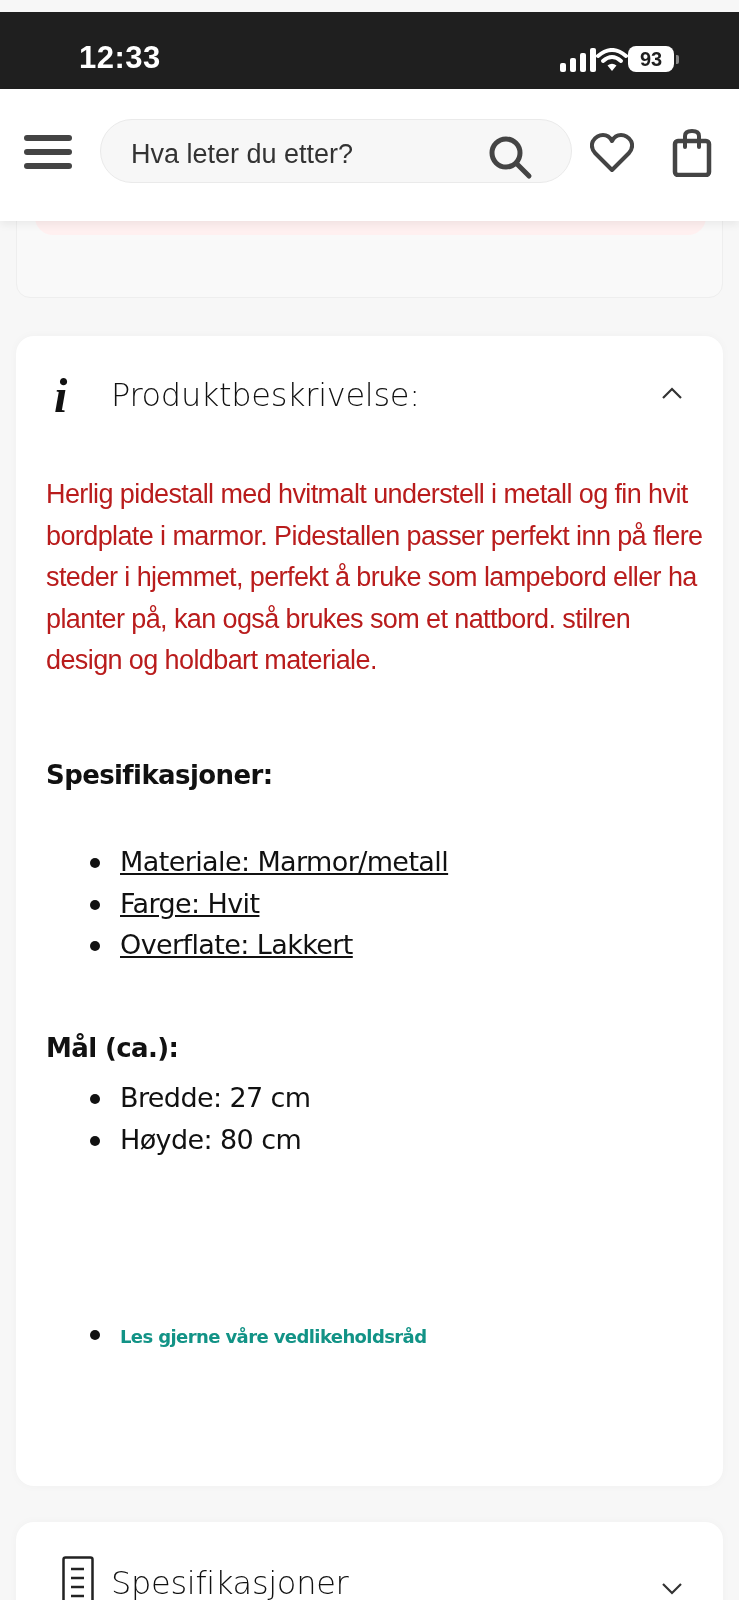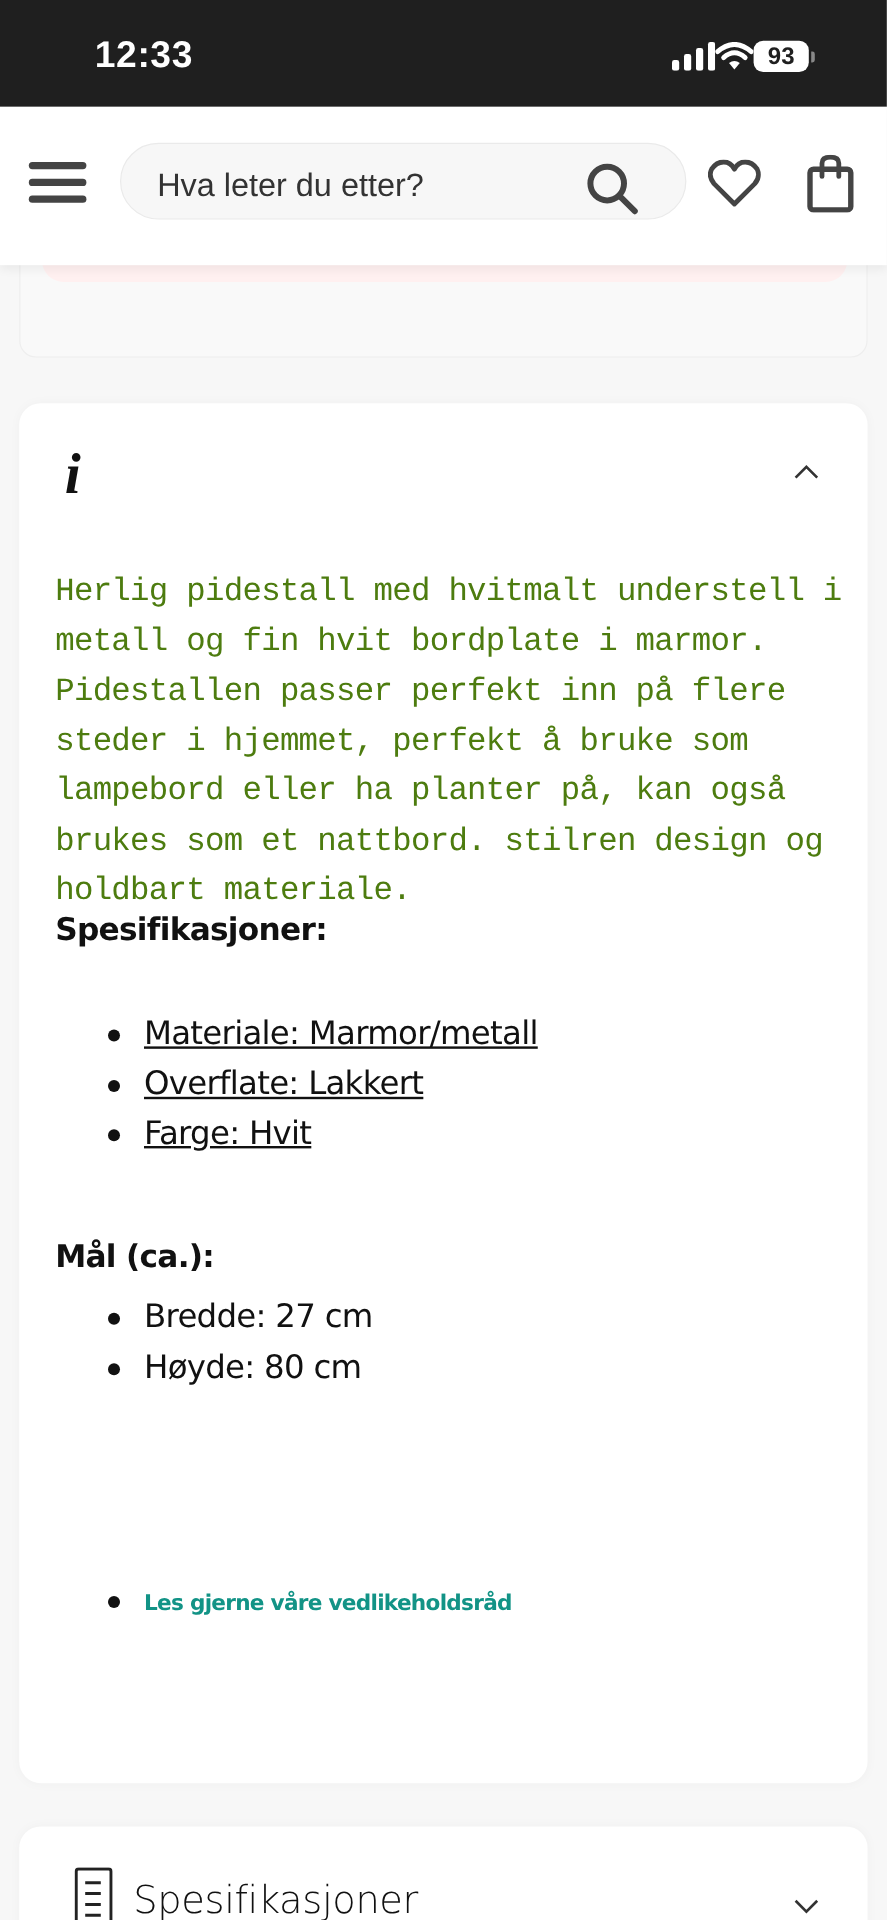--- a/index.html
+++ b/index.html
@@ -1,19 +1,19 @@
 <!DOCTYPE html>
 <html><head>
 <meta charset="utf-8">
 <style>
   * { box-sizing: border-box; margin: 0; padding: 0; }
   html, body { width: 739px; height: 1600px; overflow: hidden; background: #f7f7f7; font-family: "Liberation Sans", sans-serif; color: #111; }
-  .status-bar { position: absolute; top: 0; left: 0; width: 739px; height: 89px; background: #1f1f1f; color: #fff; }
+  .status-bar { position: absolute; top: 12px; left: 0; width: 739px; height: 89px; background: #1f1f1f; color: #fff; }
   .status-time { position: absolute; left: 79px; top: 28px; font-size: 31px; font-weight: 600; letter-spacing: 0.5px; font-family: "Liberation Sans", sans-serif; }
-  .status-icons { position: absolute; right: 60px; top: 34px; display: flex; align-items: center; }
+  .status-icons { position: absolute; right: 60px; top: 34px; display: flex; align-items: flex-end; }
   .battery { display: flex; align-items: center; }
   .battery-body { width: 46px; height: 26px; background: #fff; color: #1f1f1f; border-radius: 8px; font-size: 20px; font-weight: 700; display: flex; align-items: center; justify-content: center; }
   .battery-tip { width: 3px; height: 9px; background: #888; border-radius: 0 2px 2px 0; margin-left: 2px; }
 
   .header { position: absolute; top: 89px; left: 0; width: 739px; height: 132px; background: #fff; box-shadow: 0 4px 8px rgba(0,0,0,0.06); z-index: 5; }
   .menu-btn { position: absolute; left: 24px; top: 46px; width: 48px; height: 34px; display: flex; flex-direction: column; justify-content: space-between; cursor: pointer; }
   .menu-btn span { display: block; height: 6px; background: #444; border-radius: 3px; }
   .search { position: absolute; left: 100px; top: 30px; width: 472px; height: 64px; background: #f7f7f7; border: 1px solid #eaeaea; border-radius: 35px; }
   .search input { position: absolute; left: 30px; top: 0; height: 68px; width: 340px; border: none; background: transparent; font-size: 27px; color: #333; font-family: "Liberation Sans", sans-serif; outline: none; }
   .search input::placeholder { color: #333; }
@@ -25,21 +25,21 @@
   .prev-card-pink { position: absolute; left: 18px; top: 0; width: 671px; height: 54px; background: #fff0f0; border-radius: 0 0 18px 18px; }
 
   .card { position: absolute; left: 16px; width: 707px; background: #fff; border-radius: 18px; box-shadow: 0 0 10px rgba(0,0,0,0.03); }
   .desc-card { top: 336px; height: 1150px; }
   .spec-card { top: 1522px; height: 120px; }
   .card-head { position: absolute; left: 0; top: 0; width: 100%; height: 120px; cursor: pointer; }
   .info-icon { position: absolute; left: 38px; top: 32px; font-family: "Liberation Serif", serif; font-style: italic; font-weight: 700; font-size: 48px; color: #111; }
   .card-title { position: absolute; left: 95px; top: 40px; font-size: 32px; color: #111; font-family: "DejaVu Sans", sans-serif; font-weight: 300; letter-spacing: -0.3px; }
   .chevron { position: absolute; right: 40px; top: 50px; width: 22px; height: 14px; }
 
-  .desc-body { position: absolute; left: 30px; top: 138px; width: 660px; font-size: 27px; line-height: 41.5px; color: #4d7c0f; font-family: Liberation Mono, monospace; letter-spacing: -0.6px; }
+  .desc-body { position: absolute; left: 30px; top: 138px; width: 660px; font-size: 27px; line-height: 41.5px; color: #b91c1c; font-family: Liberation Sans, sans-serif; letter-spacing: -0.6px; }
   .section-h { position: absolute; left: 30px; font-weight: 700; font-size: 26px; color: #111; font-family: "DejaVu Sans", sans-serif; letter-spacing: -0.6px; }
   .bullets { position: absolute; left: 30px; list-style: none; font-family: "DejaVu Sans", sans-serif; font-size: 27px; line-height: 41.5px; letter-spacing: -0.6px; }
   .bullets li { position: relative; padding-left: 74px; }
   .bullets li::before { content: ""; position: absolute; left: 44px; top: 17px; width: 10px; height: 10px; background: #111; border-radius: 50%; }
   .link { color: #129386; font-weight: 700; text-decoration: none; font-size: 18px; }
 
   .doc-icon { position: absolute; left: 46px; top: 34px; width: 32px; height: 52px; }
 </style>
 </head>
 <body>
@@ -87,32 +87,33 @@
   </svg>
 </div>
 
 <div class="prev-card">
   <div class="prev-card-pink"></div>
 </div>
 
 <div class="card desc-card">
   <div class="card-head">
     <span class="info-icon">i</span>
+    <span class="card-title">Produktbeskrivelse:</span>
     <svg class="chevron" viewBox="0 0 22 14">
       <polyline points="2,12 11,3 20,12" stroke="#333" stroke-width="2.2" fill="none"></polyline>
     </svg>
   </div>
 
   <p class="desc-body">Herlig pidestall med hvitmalt understell i metall og fin hvit bordplate i marmor. Pidestallen passer perfekt inn på flere steder i hjemmet, perfekt å bruke som lampebord eller ha planter på, kan også brukes som et nattbord. stilren design og holdbart materiale.</p>
 
   <div class="section-h" style="top:424px;">Spesifikasjoner:</div>
   <ul class="bullets" style="top:505px;text-decoration:underline;">
     <li>Materiale: Marmor/metall</li>
+    <li>Farge: Hvit</li>
     <li>Overflate: Lakkert</li>
-    <li>Farge: Hvit</li>
   </ul>
 
   <div class="section-h" style="top:660px;margin-top:37px;">Mål (ca.):</div>
   <ul class="bullets" style="top:741px;">
     <li>Bredde: 27 cm</li>
     <li>Høyde: 80 cm</li>
   </ul>
 
   <ul class="bullets" style="top:977px;">
     <li>

